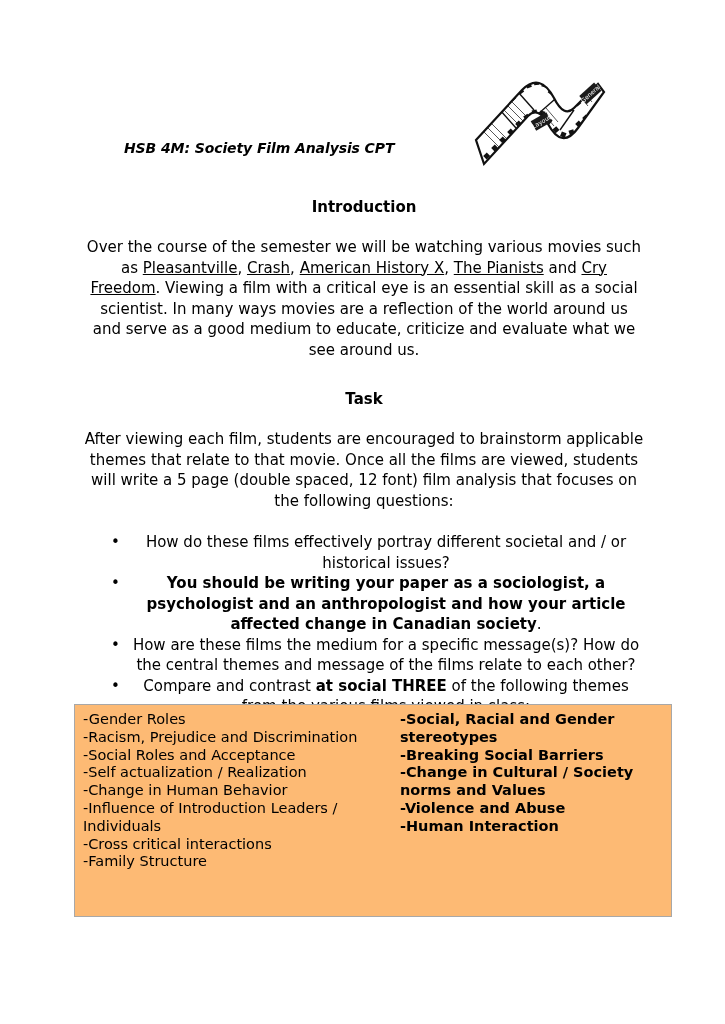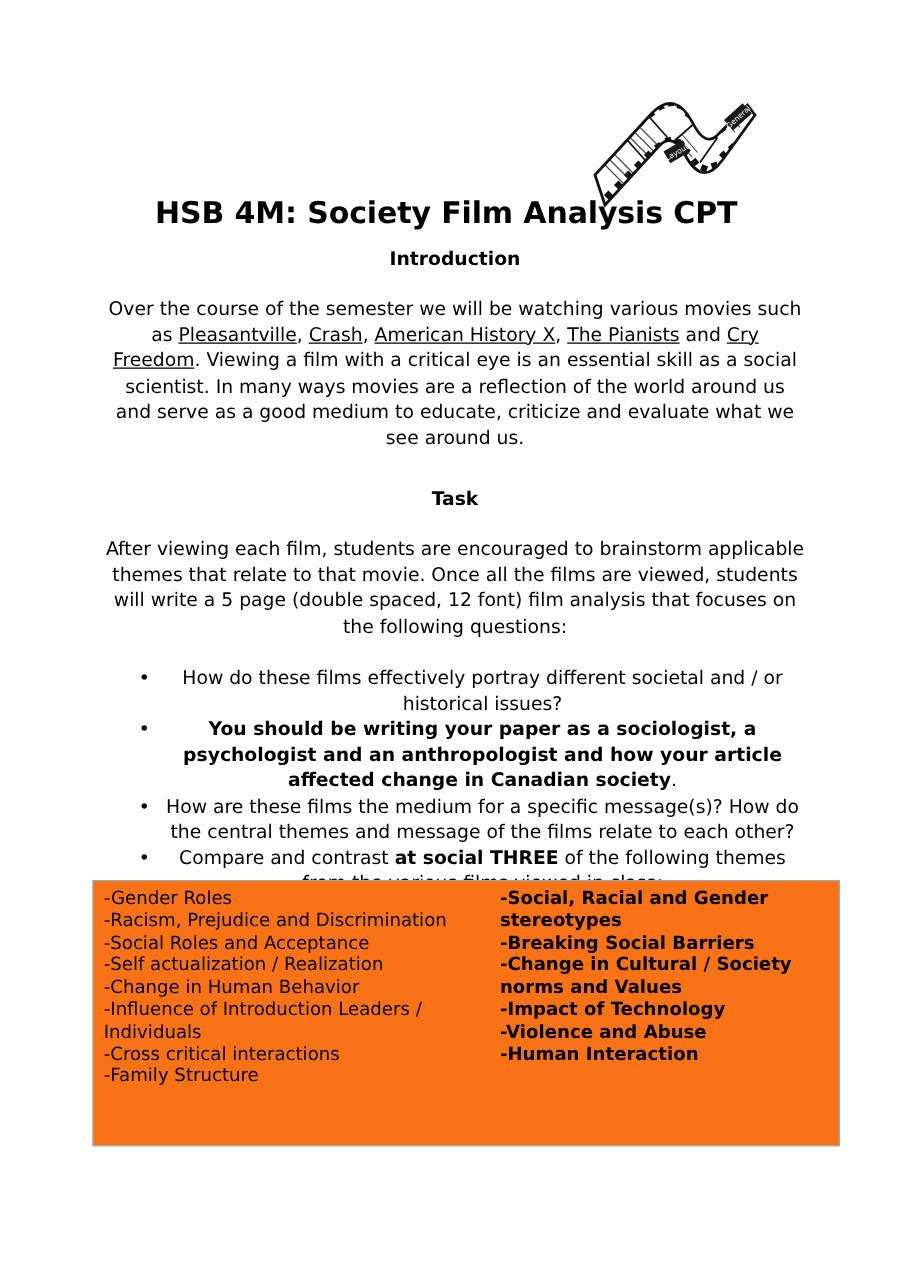--- a/index.html
+++ b/index.html
@@ -25,25 +25,26 @@
     left: 470px;
     top: 72px;
     width: 140px;
     height: 100px;
   }
 
   
   #doc-title {
     position: absolute;
     left: 124px;
-    top: 156px;
-    font-size: 24px;
+    top: 140px;
+    font-size: 14px;
     font-weight: bold;
     letter-spacing: -0.1px;
     white-space: nowrap;
+    font-style: italic;
   }
 
   
   .content {
     position: absolute;
     left: 84px;
     top: 198px;
     width: 560px;
     text-align: center;
   }
@@ -86,21 +87,21 @@
 
   
   #themes-table {
     position: absolute;
     left: 74px;
     top: 704px;
     width: 598px;
     height: 213px;
     border: 1px solid #a8a8a8;
     box-sizing: border-box;
-    background: #f97316;
+    background: #fdba74;
   }
   #themes-table .cols {
     display: flex;
     padding: 6px 0 0 0;
   }
   #themes-table .col {
     box-sizing: border-box;
   }
   #themes-table .col-left {
     width: 326px;
@@ -246,21 +247,20 @@
             <li>-Influence of Introduction Leaders / Individuals</li>
             <li>-Cross critical interactions</li>
             <li>-Family Structure</li>
           </ul>
       </div>
       <div class="col col-right">
         <ul>
             <li>-Social, Racial and Gender stereotypes</li>
             <li>-Breaking Social Barriers</li>
             <li>-Change in Cultural / Society norms and Values</li>
-            <li>-Impact of Technology</li>
             <li>-Violence and Abuse</li>
             <li>-Human Interaction</li>
           </ul>
       </div>
     </div>
   </div>
 
 </div>
 
 </body></html>

